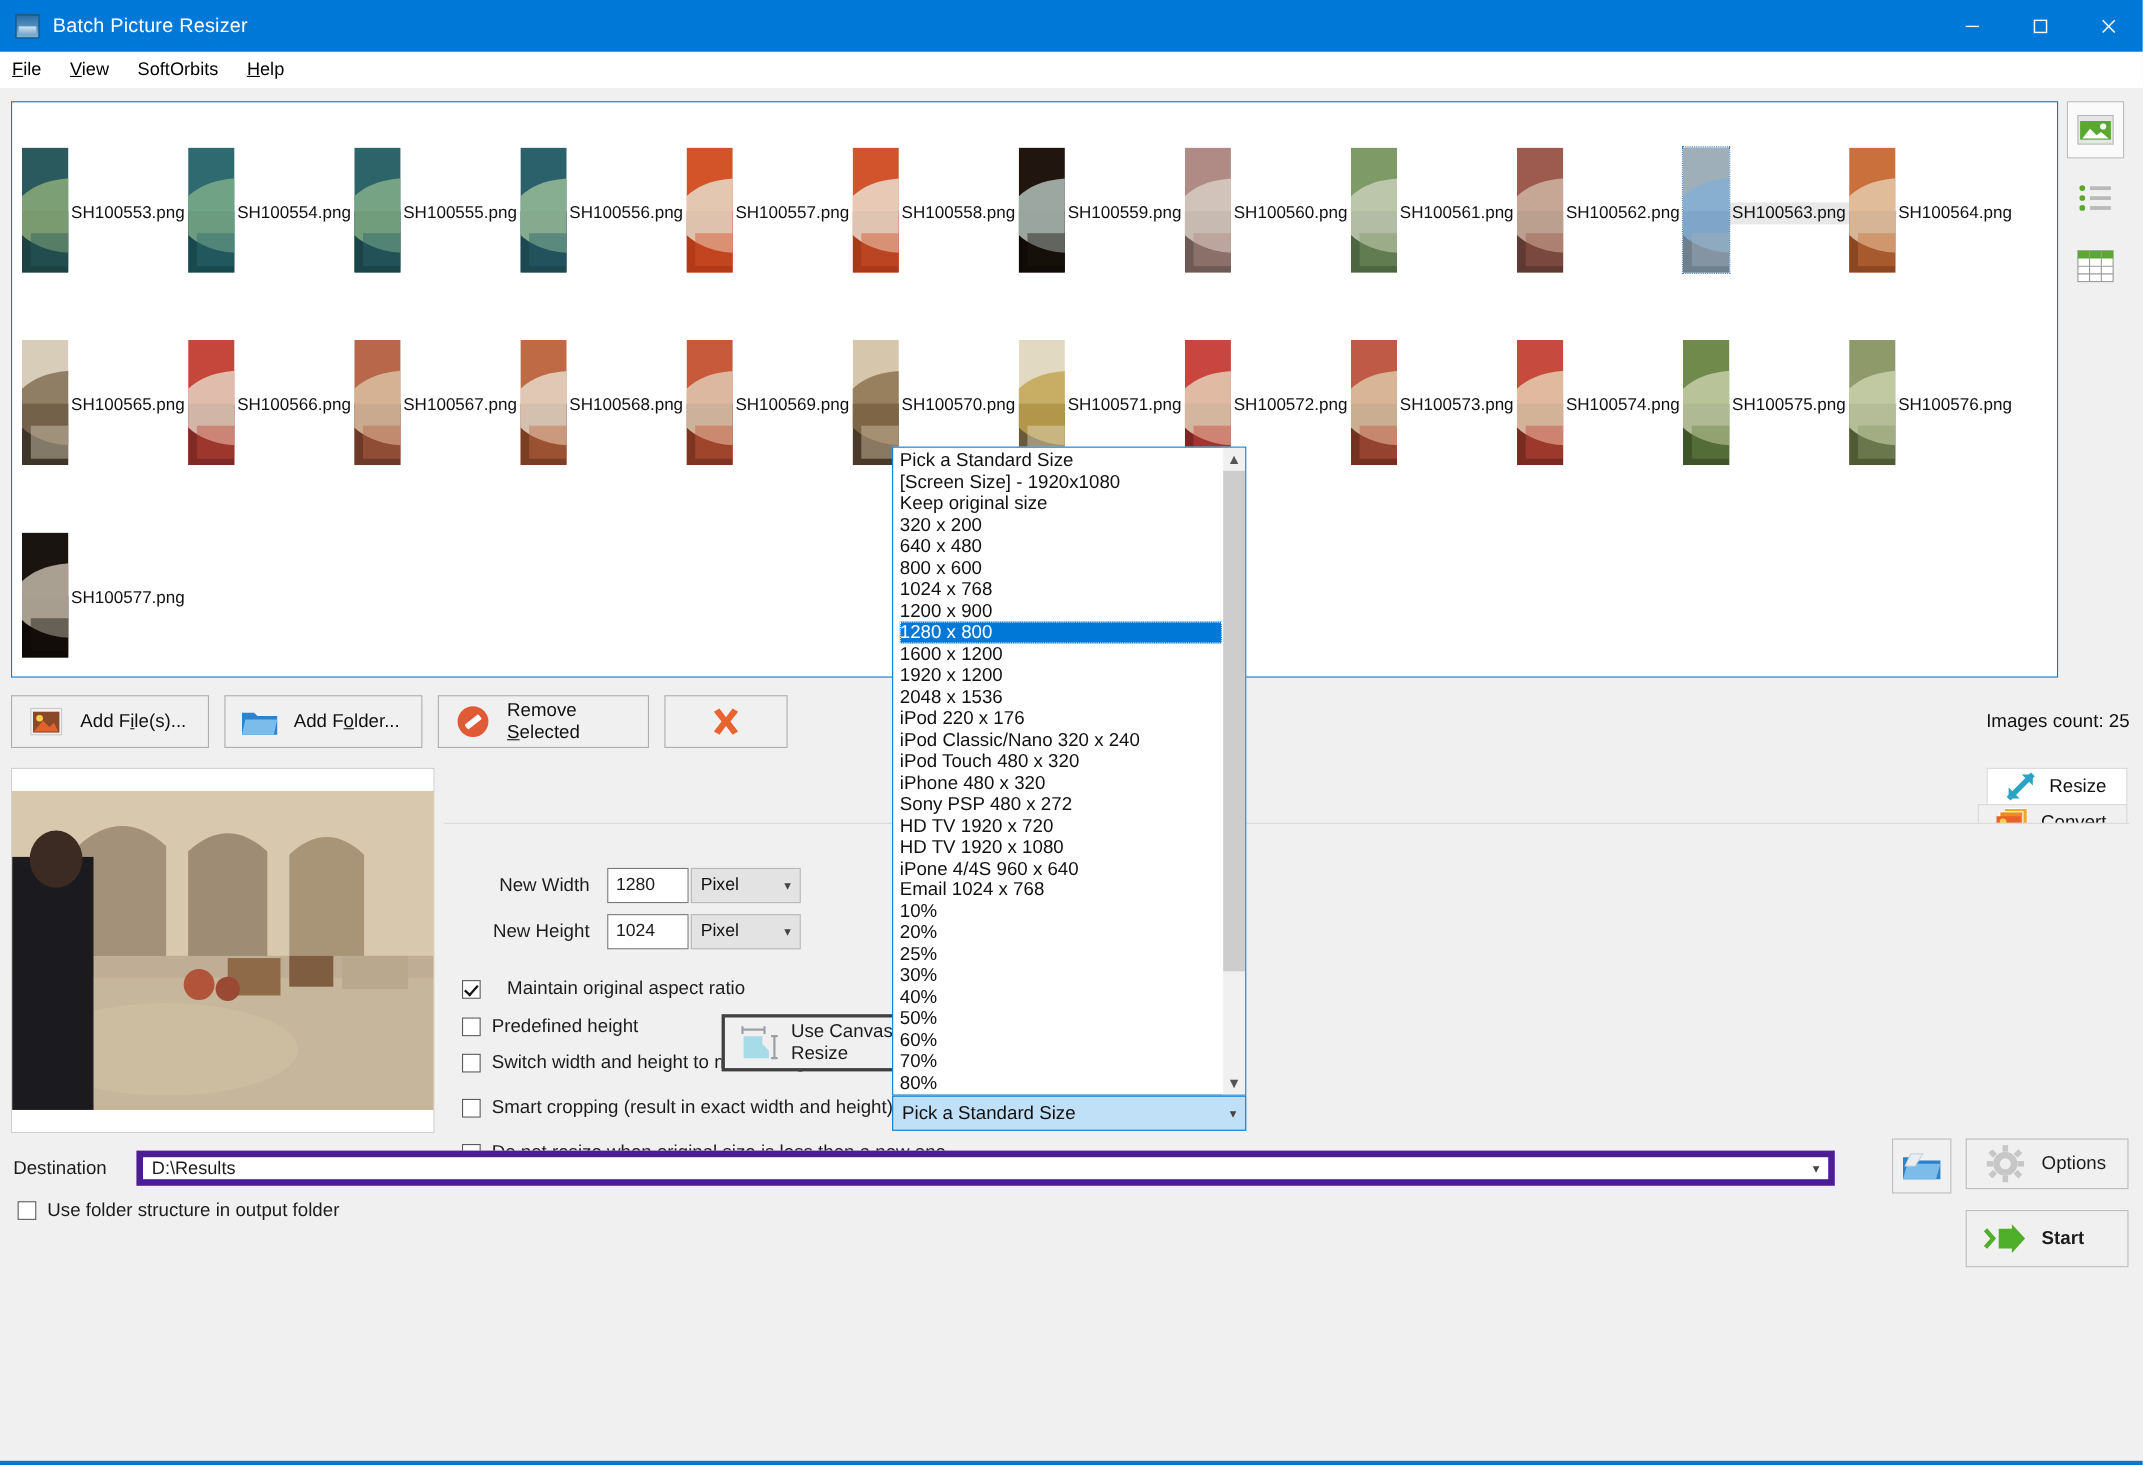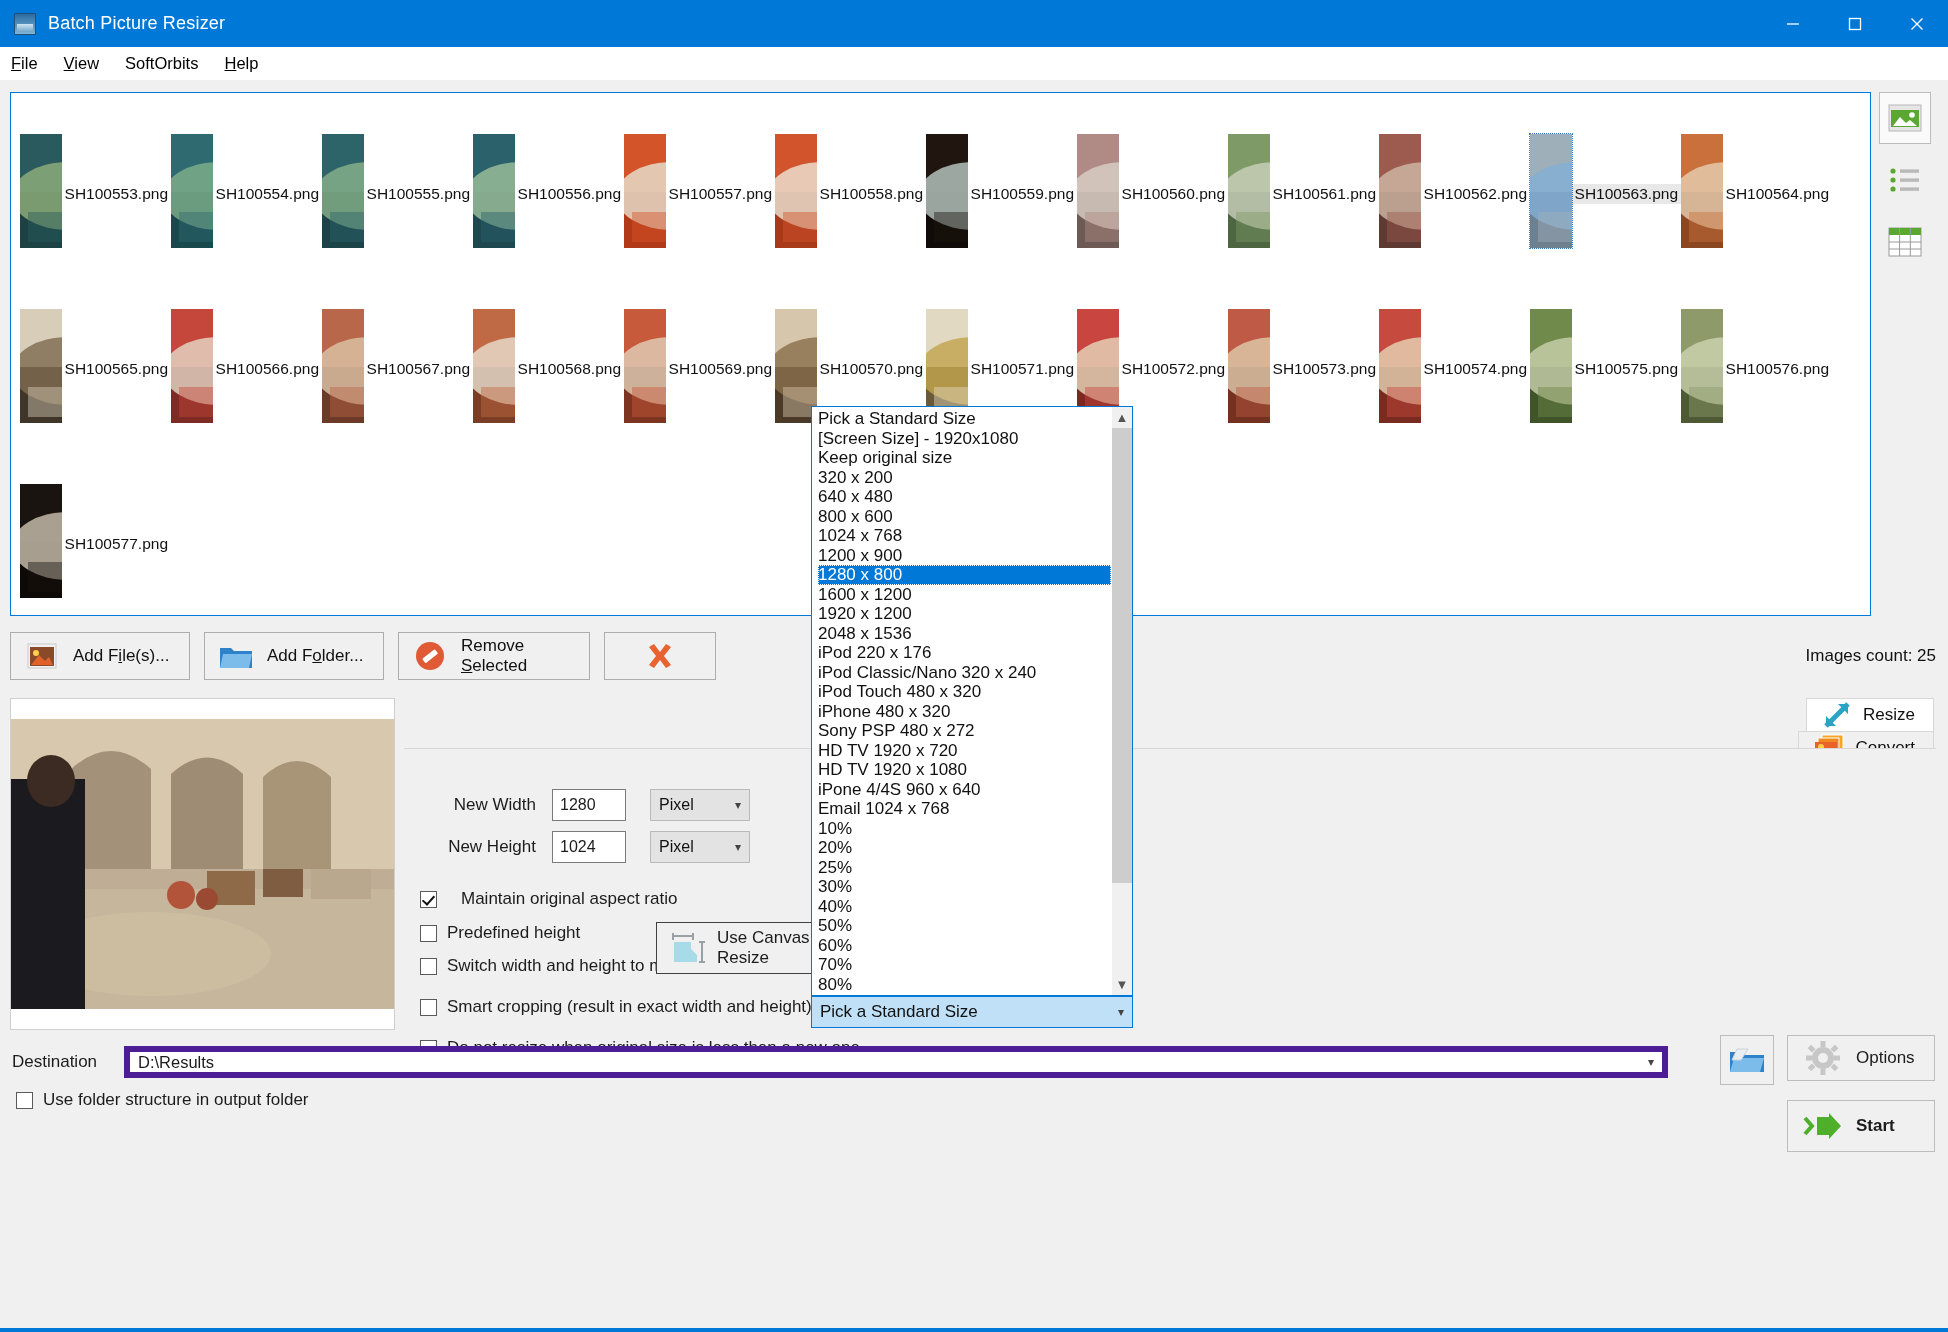--- a/index.html
+++ b/index.html
@@ -123,38 +123,38 @@
   }
 
   .field-row { position:absolute; display:flex; align-items:center; }
   .field-label { width:120px; text-align:right; font-size:17px; margin-right:16px; }
   .txtbox {
     width:74px; height:32px; border:1px solid #7a7a7a; background:#fff;
     font-size:16px; padding:0 7px; display:flex; align-items:center;
   }
   .unitcombo {
     width:100px; height:32px; background:#e3e3e3; border:1px solid #b9b9b9;
-    margin-left:24px; font-size:16px; display:flex; align-items:center;
+    margin-left:2px; font-size:16px; display:flex; align-items:center;
     padding:0 8px; justify-content:space-between; color:#111;
   }
   .chevron { font-size:12px; color:#444; }
 
   .cbrow { position:absolute; display:flex; align-items:center; font-size:17px; }
   .cbox {
     width:17px; height:17px; border:1px solid #5a5a5a; background:#fff;
     margin-right:10px; flex:none; position:relative;
   }
   .cbox.checked:after {
     content:""; position:absolute; left:4px; top:1px; width:5px; height:10px;
     border:solid #111; border-width:0 2px 2px 0; transform:rotate(42deg);
   }
 
   #canvasbtn {
     position:absolute; left:252px; top:173px; width:196px; height:52px;
-    background:#f0f0f0; border:1px solid #404040; display:flex;
+    background:#f0f0f0; border:3px solid #404040; display:flex;
     align-items:center; font-size:17px; padding-left:12px;
   }
   #canvasbtn .cico { width:38px; height:38px; margin-right:10px; flex:none; }
 
   
   #stdcombo {
     position:absolute; left:811px; top:916px; width:322px; height:32px;
     background:#bfe0f7; border:1px solid #0078d7;
     display:flex; align-items:center; justify-content:space-between;
     padding:0 8px; font-size:17px; color:#111;

